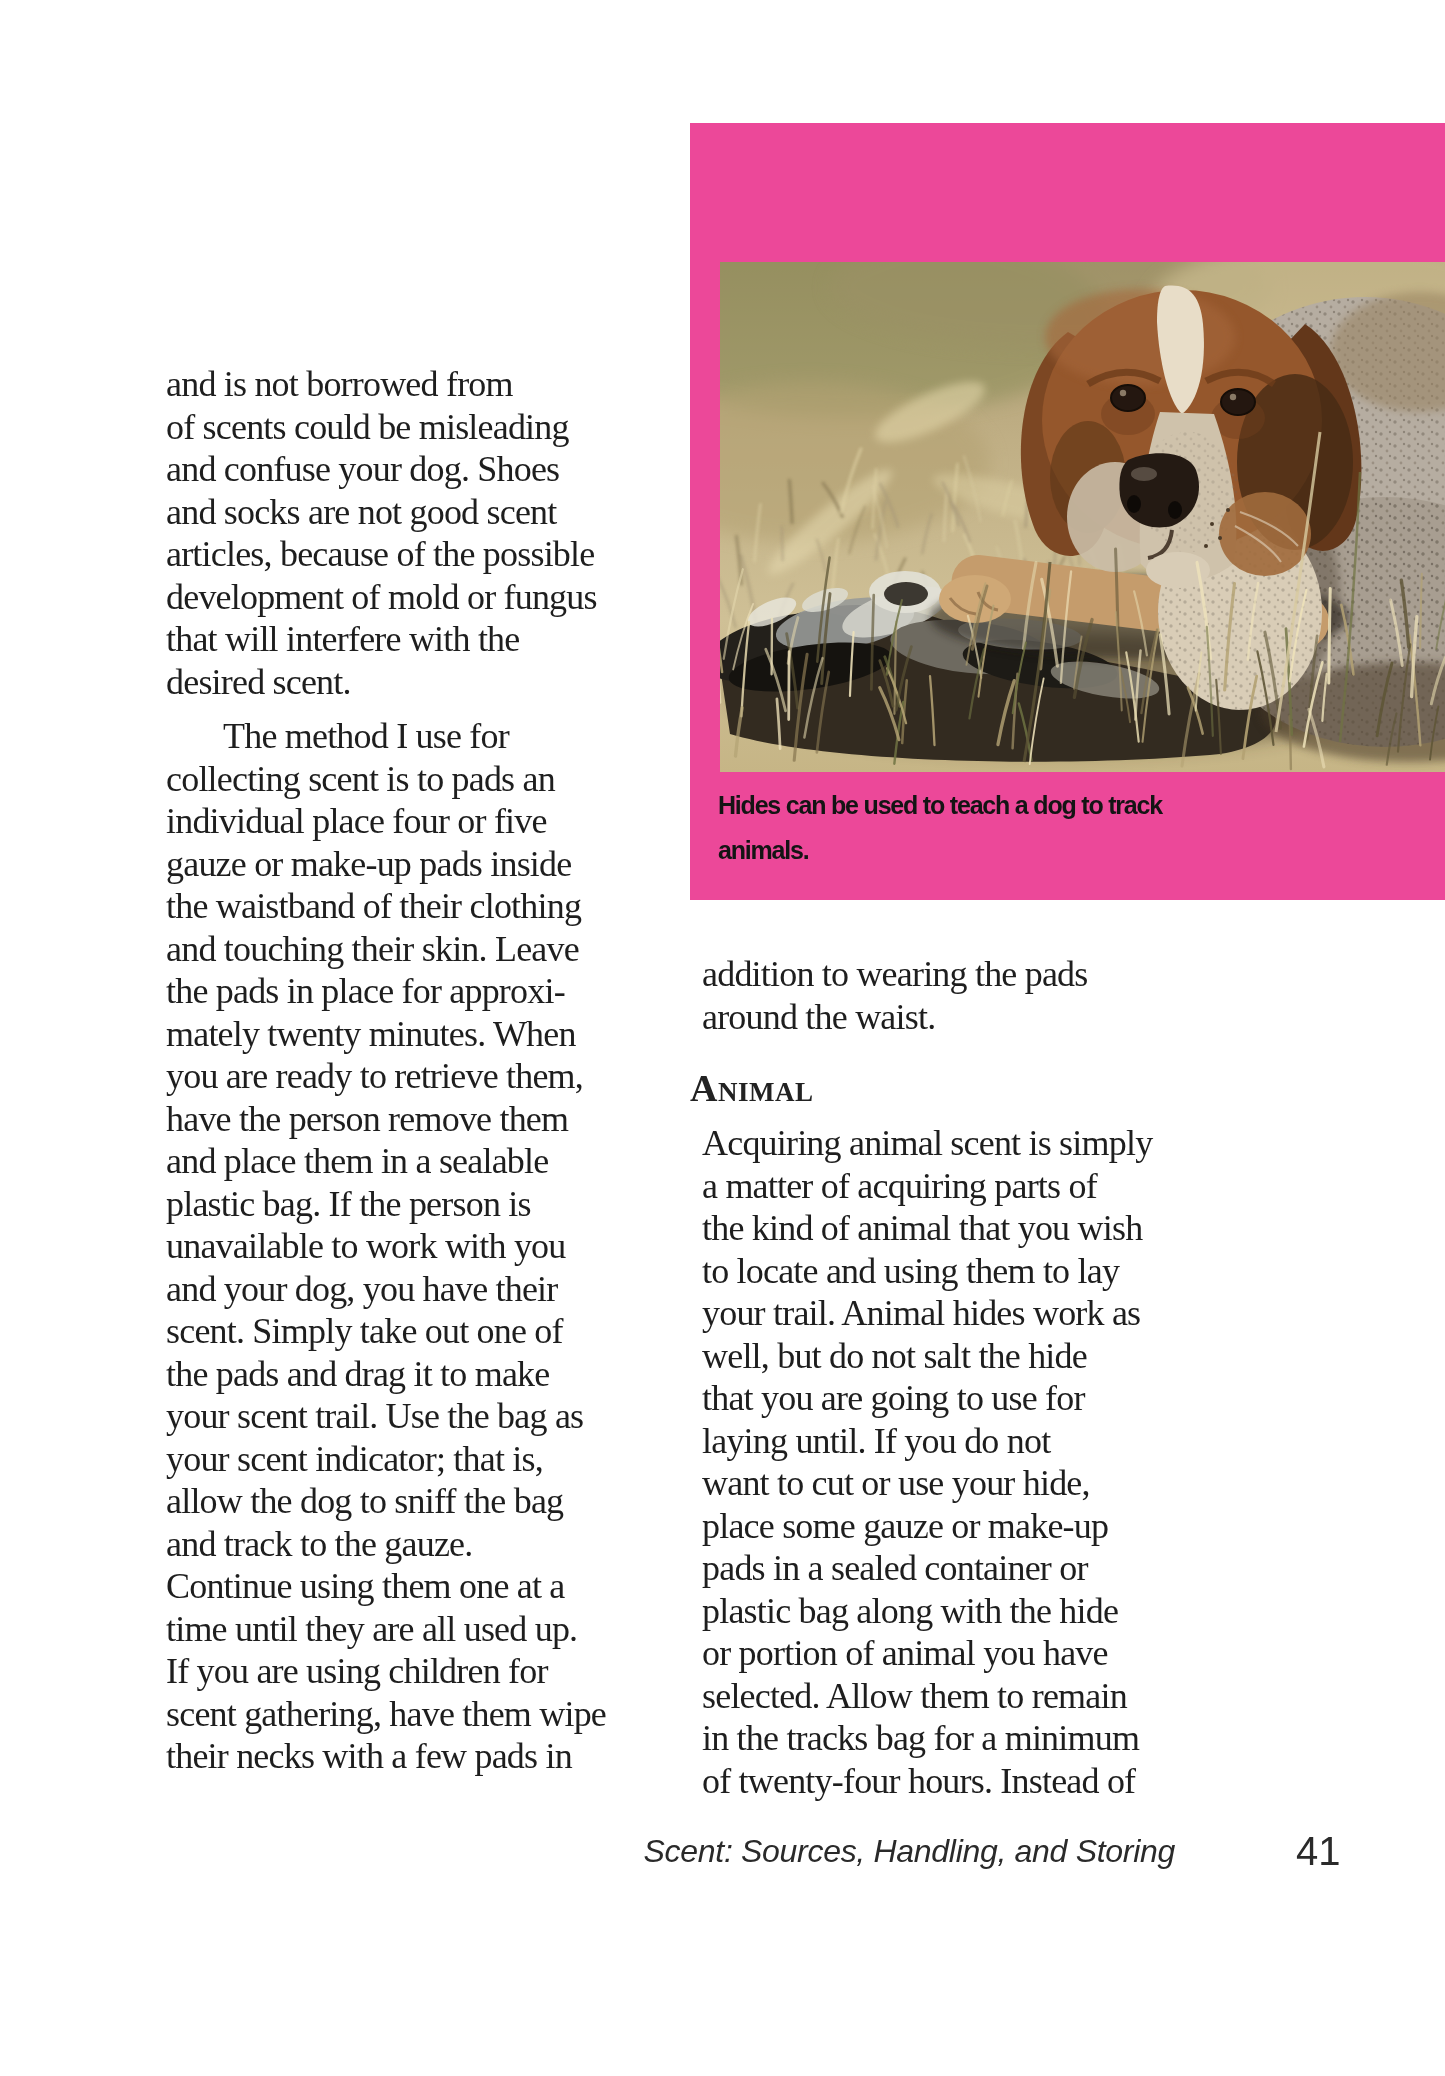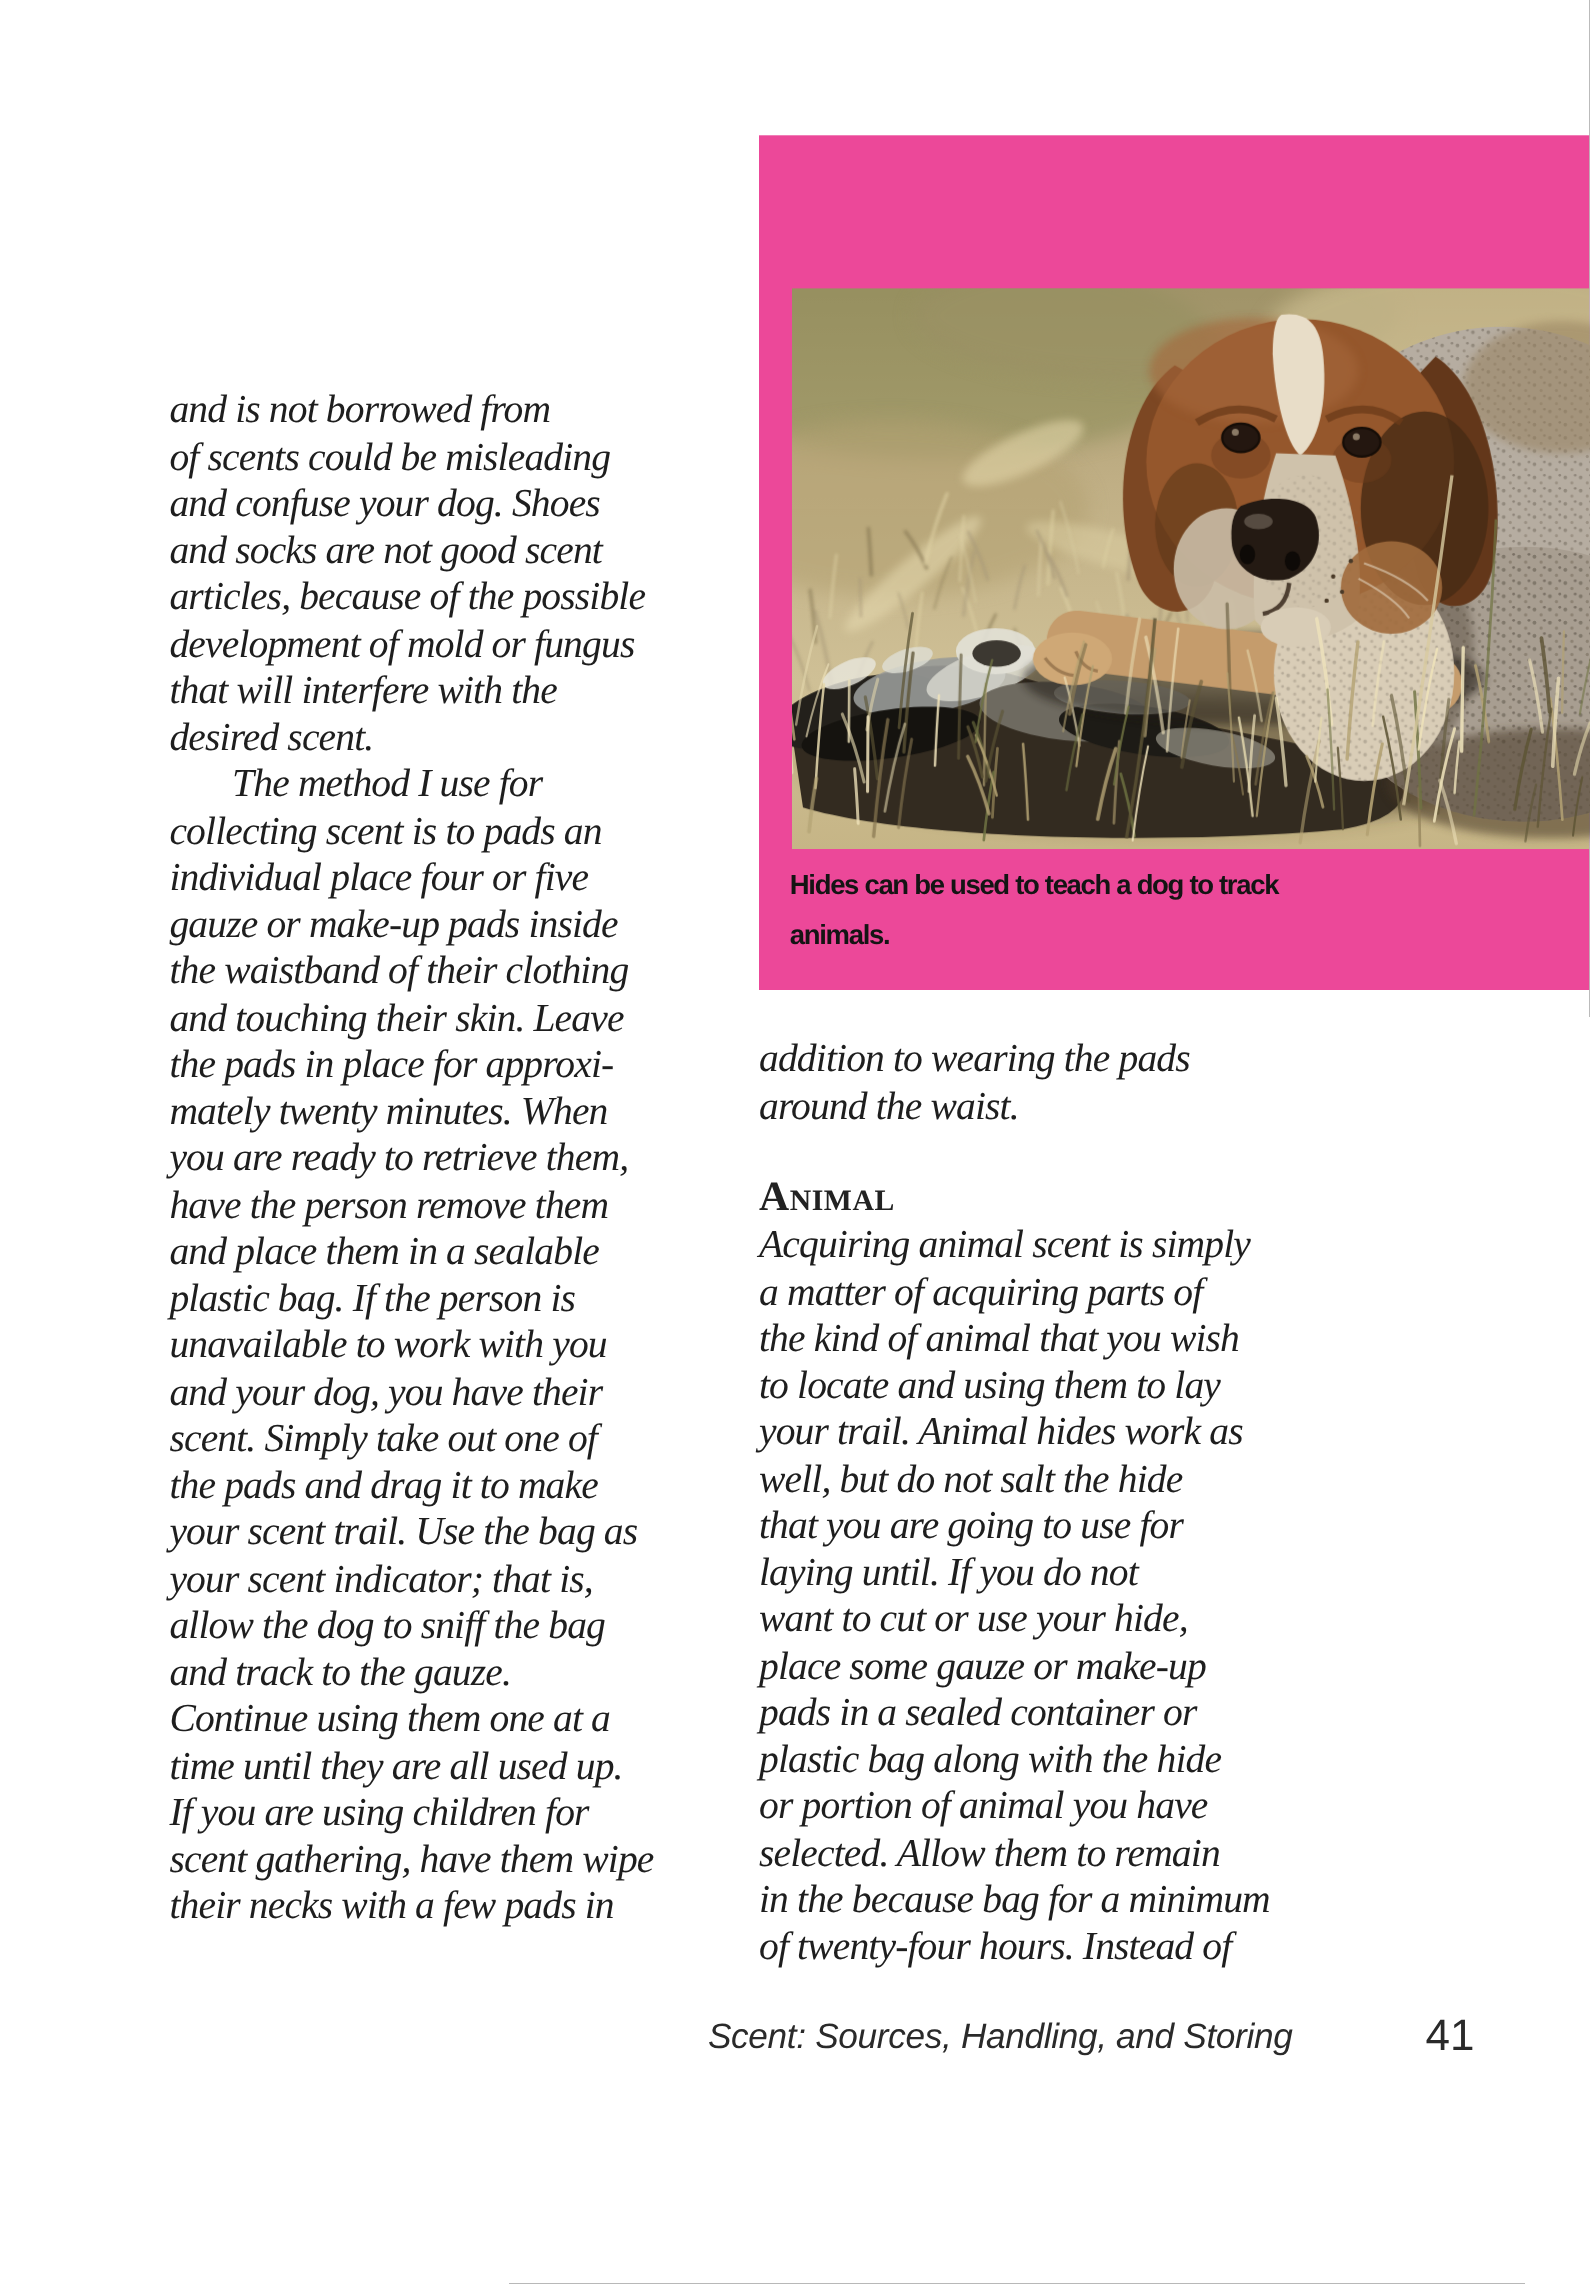--- a/index.html
+++ b/index.html
@@ -12,21 +12,21 @@
     font-family:"Liberation Serif", serif;
     color:#1e1e1e;
   }
   
   .textcol{position:absolute;}
   .line{
     height:42.5px;line-height:42.5px;
     font-size:36px;letter-spacing:-0.8px;
     white-space:nowrap;
   }
-  .para{margin:0;padding:0;font-style:italic;}
+  .para{margin:12px;padding:0;}
   .para.indent-first .line:first-child{text-indent:57px;}
   
   #figure-panel{
     position:absolute;left:690px;top:123px;width:755px;height:777px;
   }
   #photo{
     position:absolute;left:30px;top:139px;width:725px;height:510px;
     overflow:hidden;
   }
   #photo svg{display:block;width:725px;height:510px;}
@@ -379,21 +379,21 @@
         <div class="line">your trail. Animal hides work as</div>
         <div class="line">well, but do not salt the hide</div>
         <div class="line">that you are going to use for</div>
         <div class="line">laying until. If you do not</div>
         <div class="line">want to cut or use your hide,</div>
         <div class="line">place some gauze or make-up</div>
         <div class="line">pads in a sealed container or</div>
         <div class="line">plastic bag along with the hide</div>
         <div class="line">or portion of animal you have</div>
         <div class="line">selected. Allow them to remain</div>
-        <div class="line">in the because bag for a minimum</div>
+        <div class="line">in the tracks bag for a minimum</div>
         <div class="line">of twenty-four hours. Instead of</div>
       </div>
   </div>
 
   <div id="footer-title">Scent: Sources, Handling, and Storing</div>
   <div id="page-number">41</div>
 
 </div>
 
 </body></html>

